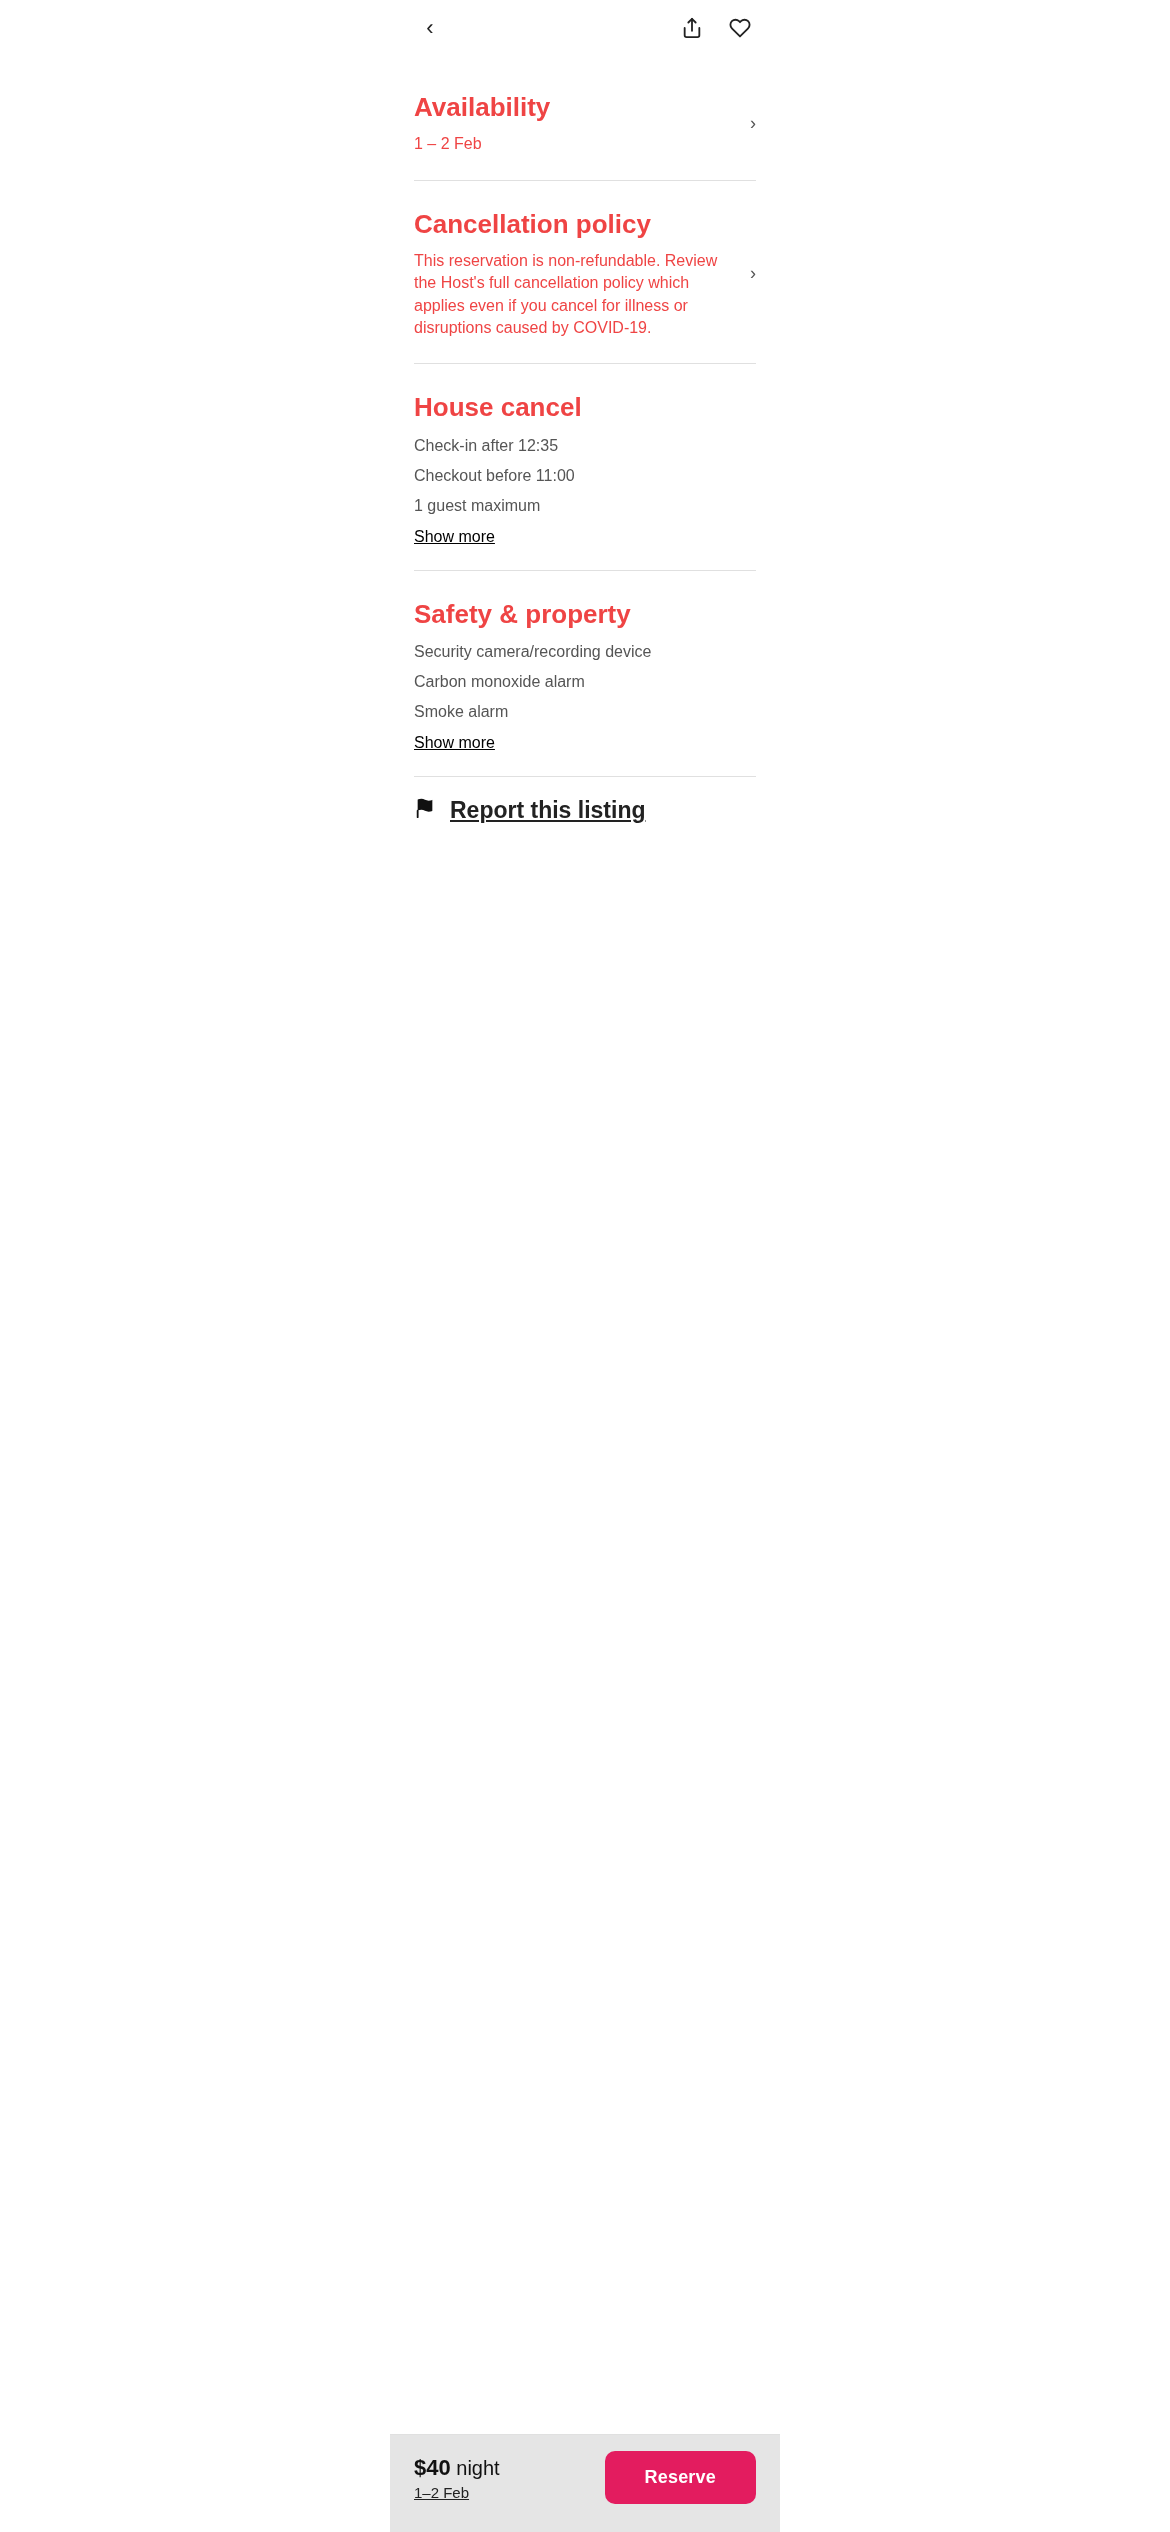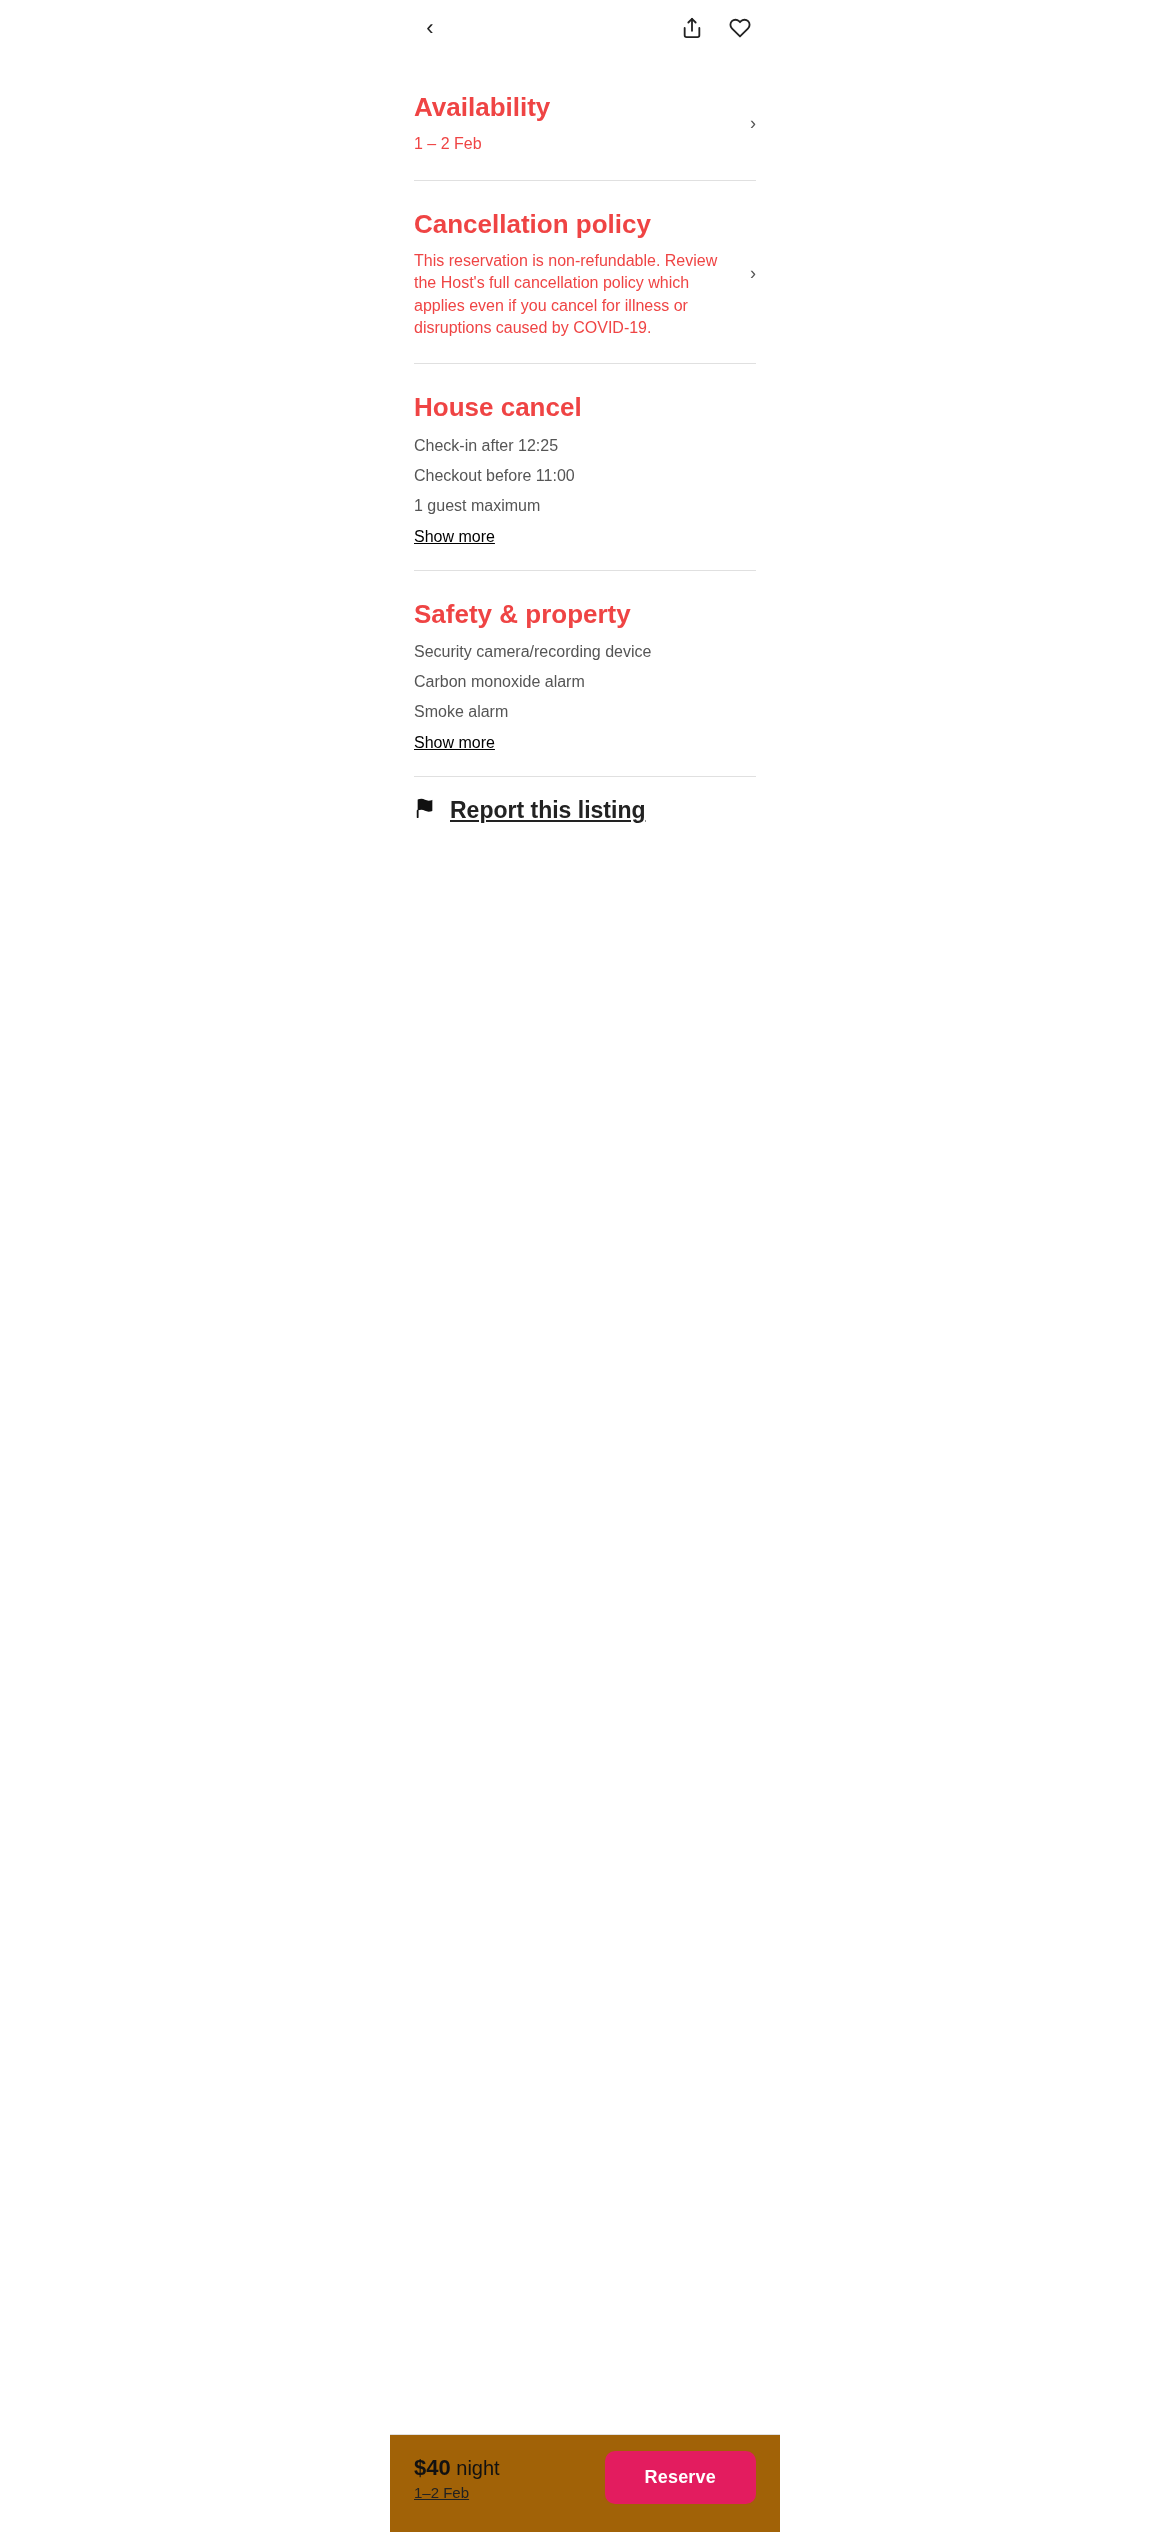--- a/index.html
+++ b/index.html
@@ -200,21 +200,21 @@
       font-weight: 700;
     }
 
     
     .bottom-bar {
       position: fixed;
       bottom: 0;
       left: 50%;
       transform: translateX(-50%);
       width: 390px;
-      background: #a16207;
+      background: #e5e5e5;
       border-top: 1px solid #e0e0e0;
       padding: 16px 24px 28px;
       display: flex;
       justify-content: space-between;
       align-items: center;
     }
 
     .price-block {
       display: flex;
       flex-direction: column;
@@ -301,21 +301,21 @@
         <div class="section-subtitle">This reservation is non-refundable. Review the Host's full cancellation policy which applies even if you cancel for illness or disruptions caused by COVID-19.</div>
       </div>
       <span class="chevron">›</span>
     </div>
   </div>
 
   <div class="divider"></div>
 
   <div class="section">
     <div class="section-title">House cancel</div>
-    <div class="section-line">Check-in after 12:25</div>
+    <div class="section-line">Check-in after 12:35</div>
     <div class="section-line">Checkout before 11:00</div>
     <div class="section-line">1 guest maximum</div>
     <span class="show-more-link">Show more</span>
   </div>
 
   <div class="divider"></div>
 
   <div class="section">
     <div class="section-title">Safety &amp; property</div>
     <div class="section-line">Security camera/recording device</div>

